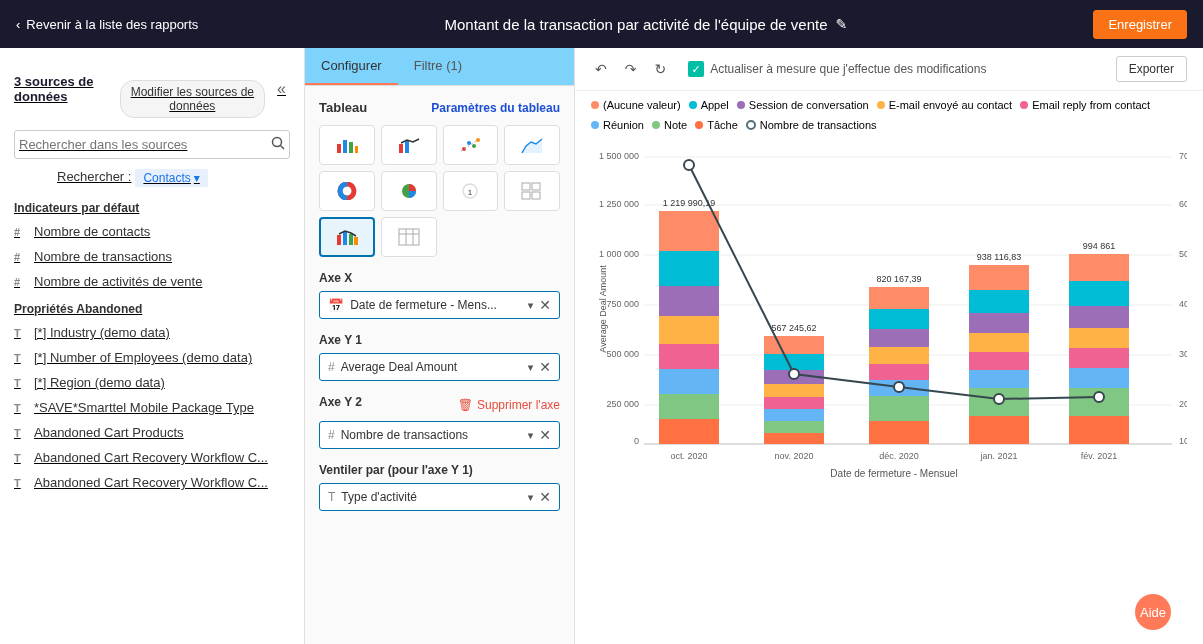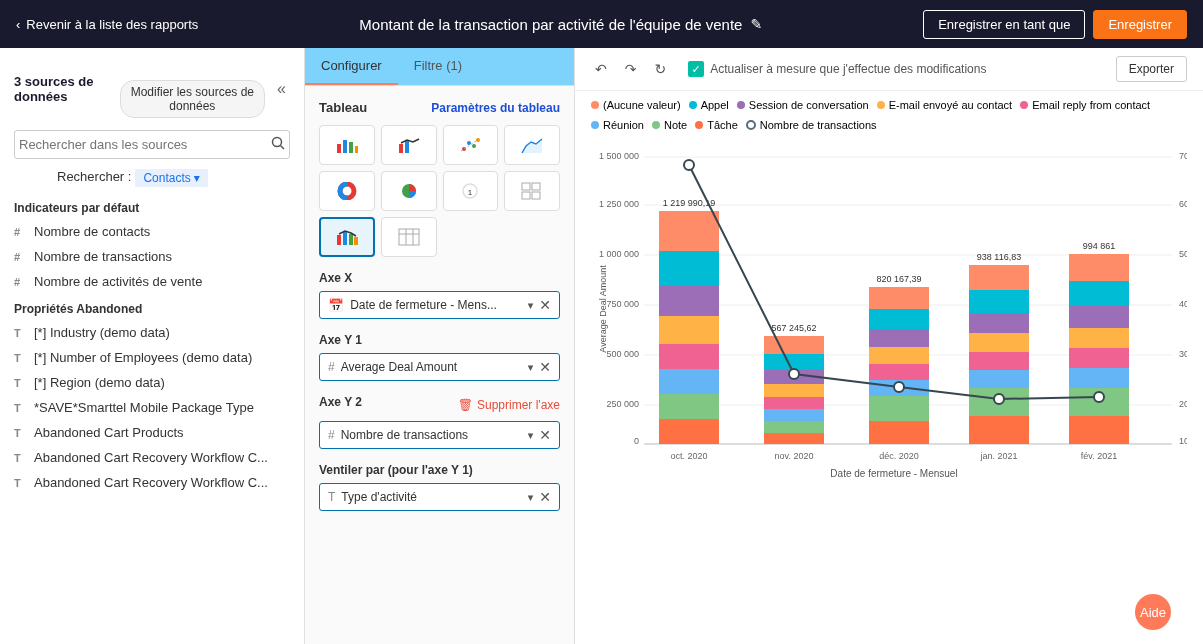--- a/index.html
+++ b/index.html
@@ -65,20 +65,21 @@
     }
 
     
     .sidebar {
       width: 305px;
       border-right: 1px solid #e0e0e0;
       display: flex;
       flex-direction: column;
       overflow: hidden;
       background: #fff;
+      text-decoration: underline;
     }
     .sidebar-header {
       padding: 12px 14px 8px;
       display: flex;
       align-items: center;
       gap: 8px;
     }
     .sources-label {
       font-size: 13px;
       font-weight: 600;
@@ -408,21 +409,20 @@
 <div class="top-nav">
   <div class="back-link">
     <span>‹</span>
     <span>Revenir à la liste des rapports</span>
   </div>
   <div class="nav-title">
     <span>Montant de la transaction par activité de l'équipe de vente</span>
     <span style="font-size:14px;cursor:pointer;">✎</span>
   </div>
   <div class="nav-buttons">
-    <button class="btn-outline">Enregistrer en tant que</button>
     <button class="btn-primary">Enregistrer</button>
   </div>
 </div>
 
 <div class="main">
 
   <div class="sidebar">
     <div class="sidebar-header">
       <span class="sources-label">3 sources de données</span>
       <button class="modify-btn">Modifier les sources de données</button>

